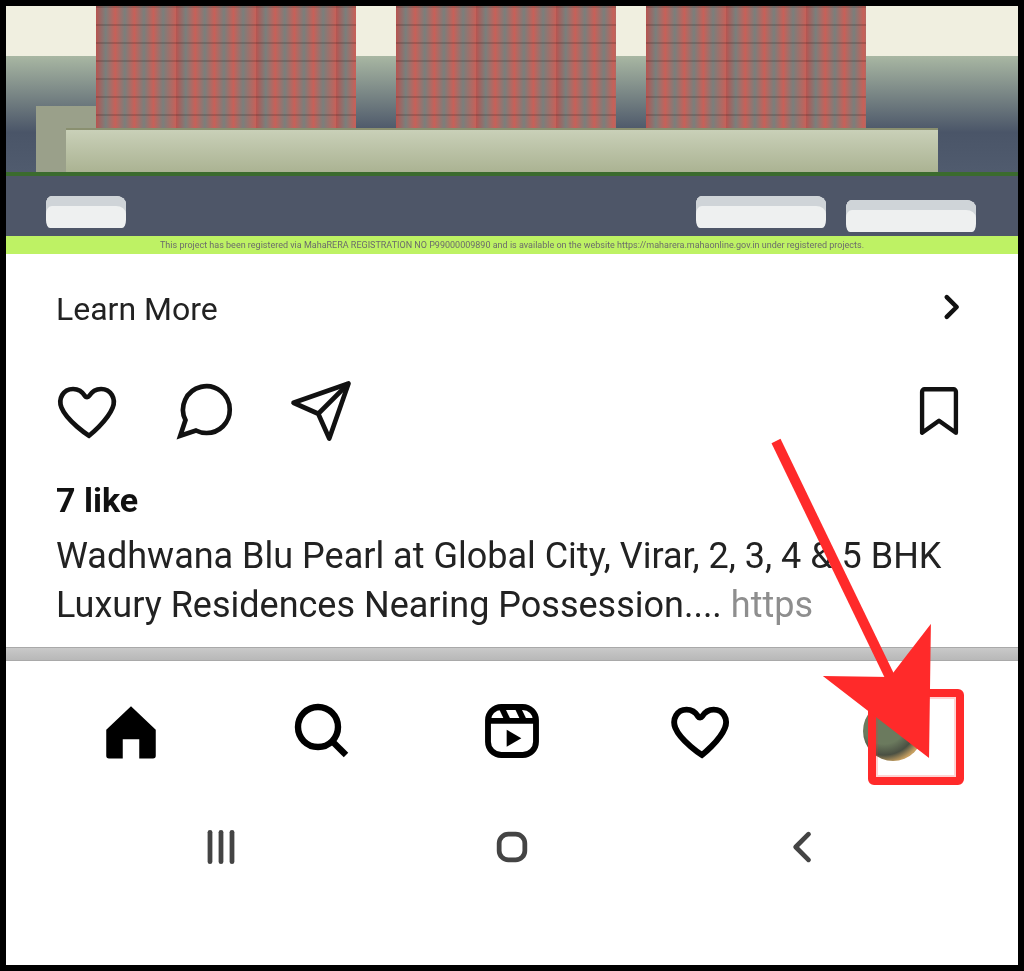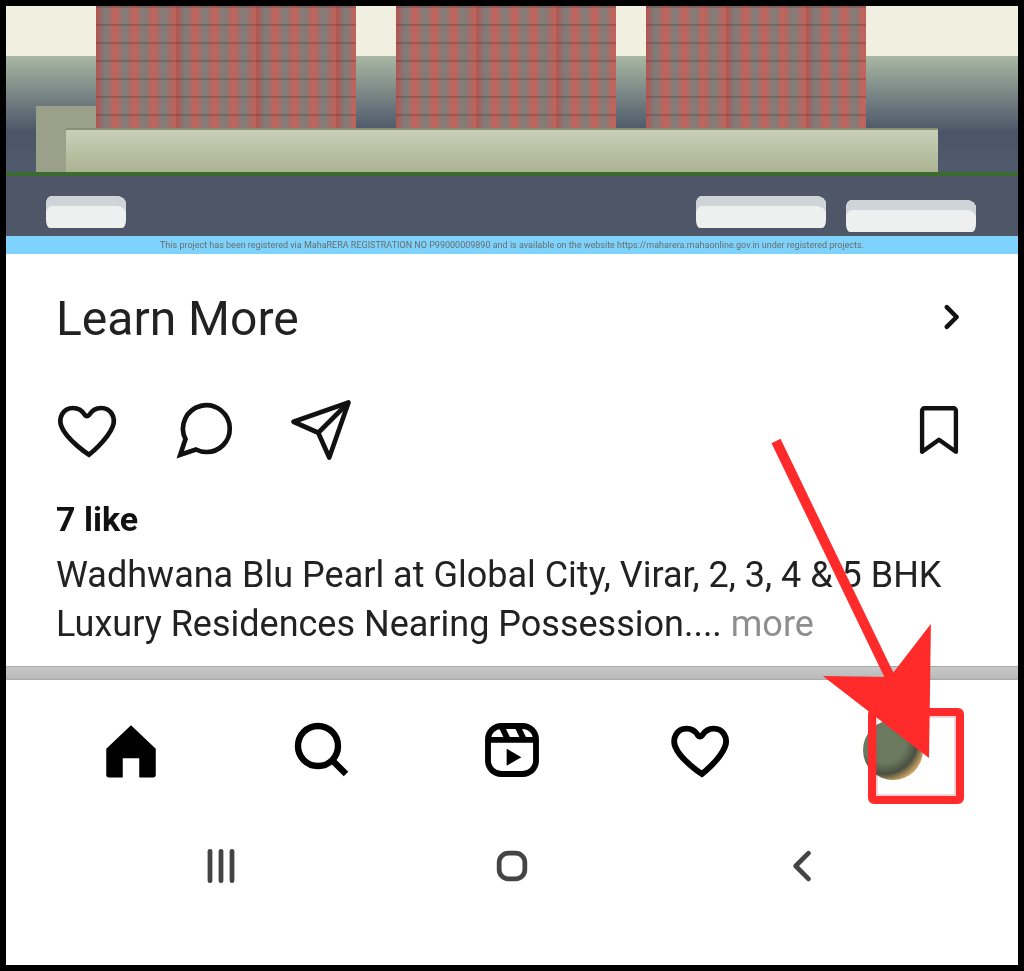--- a/index.html
+++ b/index.html
@@ -53,32 +53,32 @@
   }
   .car.c1{ left:40px; width:80px; }
   .car.c2{ left:690px; width:130px; }
   .car.c3{ left:840px; width:130px; bottom:4px;}
   .entry { position:absolute; left:30px; width:60px; height:70px; bottom:60px; background:#9aa08a; }
   .disclaimer {
     font-size: 9px;
     color: #6b6b6b;
     text-align: center;
     padding: 4px 10px;
-    background:#7dd3fc;
+    background:#bef264;
     white-space: nowrap;
     overflow: hidden;
   }
   .cta-row {
     display: flex;
     justify-content: space-between;
     align-items: center;
     padding: 36px 50px 30px 50px;
   }
   .cta-label {
-    font-size: 48px;
+    font-size: 32px;
     font-weight: 400;
     color: #222;
   }
   .actions-row {
     display: flex;
     align-items: center;
     padding: 20px 50px 10px 50px;
     gap: 50px;
   }
   .actions-row .right { margin-left: auto; }
@@ -189,21 +189,21 @@
     <span class="right">
       <svg width="58" height="64" viewBox="0 0 24 24" fill="none" stroke="#111" stroke-width="1.8" stroke-linejoin="round">
           <path d="M19 21l-7-5-7 5V4a1 1 0 0 1 1-1h12a1 1 0 0 1 1 1v17z"></path>
         </svg>
     </span>
   </div>
 
   <div class="likes">7 like</div>
 
   <div class="caption">
-    <span>Wadhwana Blu Pearl at Global City, Virar, 2, 3, 4 &amp; 5 BHK Luxury Residences Nearing Possession.... </span><span class="more">more</span>
+    <span>Wadhwana Blu Pearl at Global City, Virar, 2, 3, 4 &amp; 5 BHK Luxury Residences Nearing Possession.... </span><span class="more">https</span>
   </div>
 
   <div class="divider"></div>
 
   <div class="bottom-tabs">
     <div class="tab">
       <svg width="66" height="66" viewBox="0 0 24 24" fill="#000">
           <path d="M3 11.5 12 3l9 8.5V21a1 1 0 0 1-1 1h-5v-7h-6v7H4a1 1 0 0 1-1-1v-9.5z"></path>
         </svg>
     </div>

